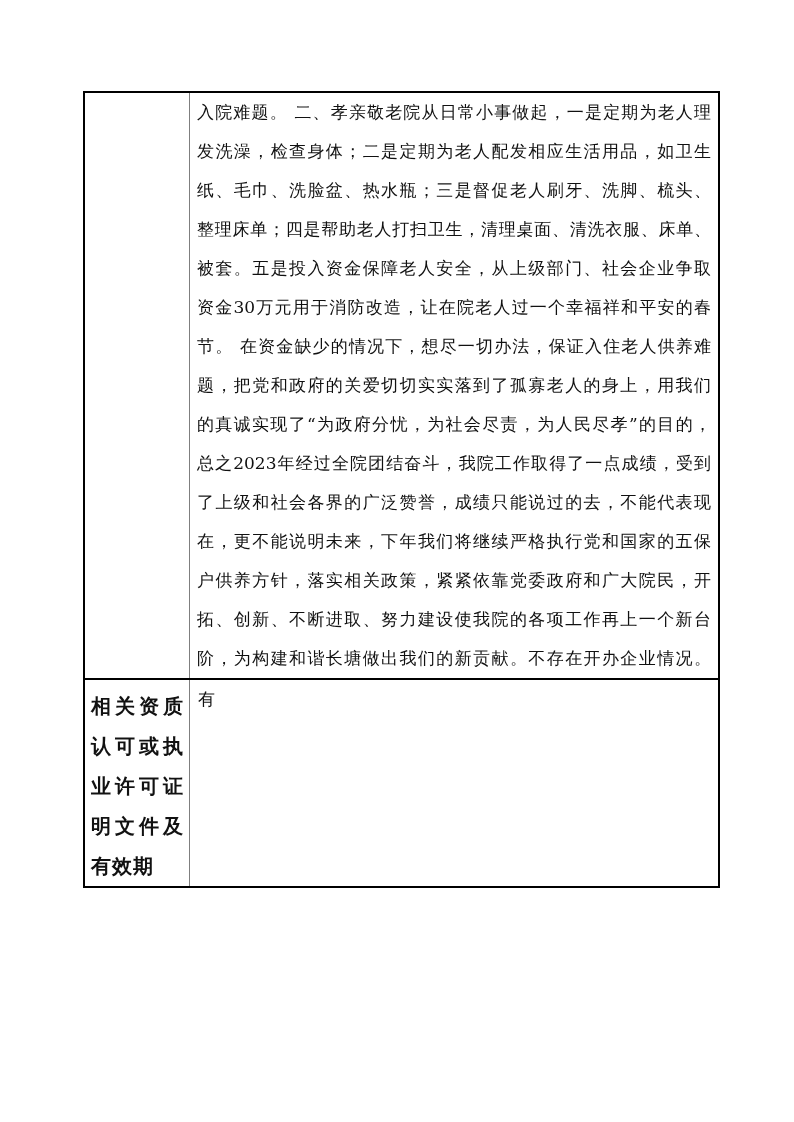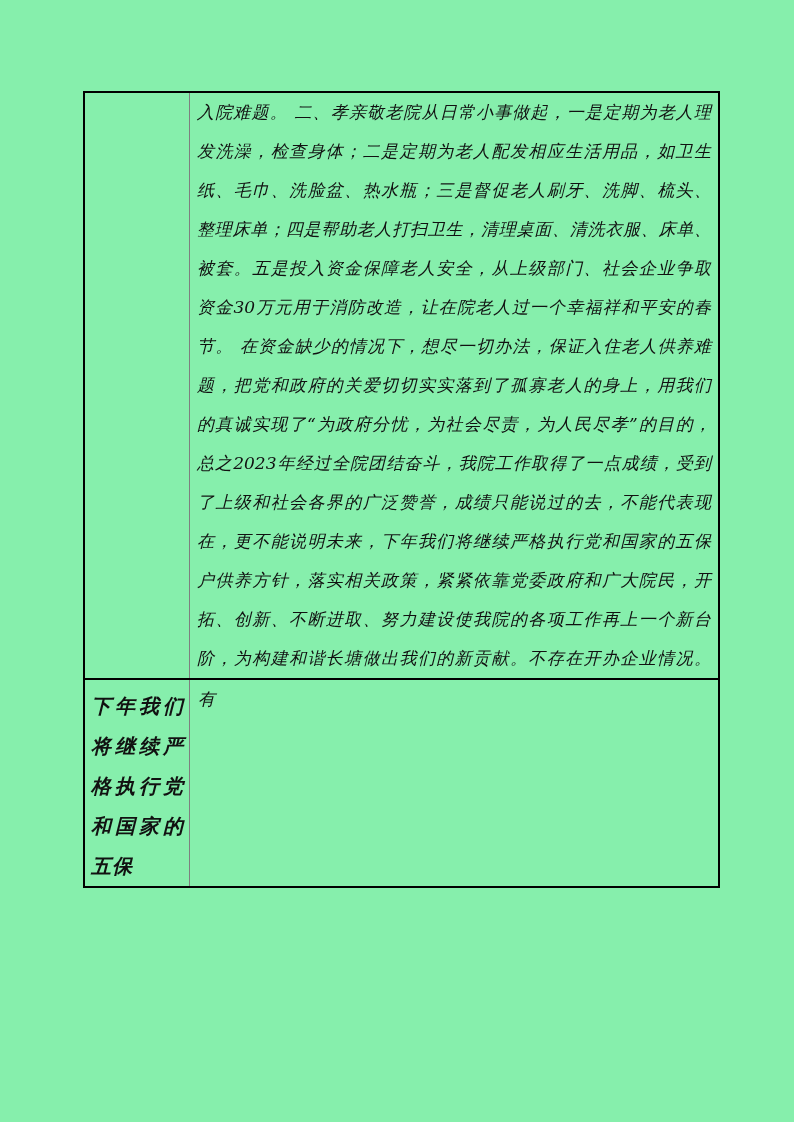--- a/index.html
+++ b/index.html
@@ -2,25 +2,24 @@
 <html><head>
 <meta charset="utf-8">
 <style>
   * { margin: 0; padding: 0; box-sizing: border-box; }
   html, body { background: #e8e8e8; }
   .page {
     position: relative;
     width: 794px;
     height: 1122px;
     margin: 0 auto;
-    background: #86efac;
+    background: #ffffff;
     font-family: "DejaVu Serif", "Liberation Serif", serif;
     color: #111111;
     overflow: hidden;
-    font-style: italic;
   }
   .doc-table {
     position: absolute;
     left: 83px;
     top: 91px;
     width: 637px;
     height: 797px;
     border: 2px solid #000000;
     display: flex;
     flex-direction: column;
@@ -84,18 +83,18 @@
 的真诚实现了“为政府分忧，为社会尽责，为人民尽孝”的目的，
 总之2023年经过全院团结奋斗，我院工作取得了一点成绩，受到
 了上级和社会各界的广泛赞誉，成绩只能说过的去，不能代表现
 在，更不能说明未来，下年我们将继续严格执行党和国家的五保
 户供养方针，落实相关政策，紧紧依靠党委政府和广大院民，开
 拓、创新、不断进取、努力建设使我院的各项工作再上一个新台
 阶，为构建和谐长塘做出我们的新贡献。不存在开办企业情况。</div>
     </div>
 
     <div class="t-row qualification-row">
-      <div class="label-cell row-header-text">下年我们将继续严格执行党和国家的五保</div>
+      <div class="label-cell row-header-text">相关资质认可或执业许可证明文件及有效期</div>
       <div class="content-cell cell-value-text">有</div>
     </div>
 
   </div>
 </div>
 
 </body></html>

